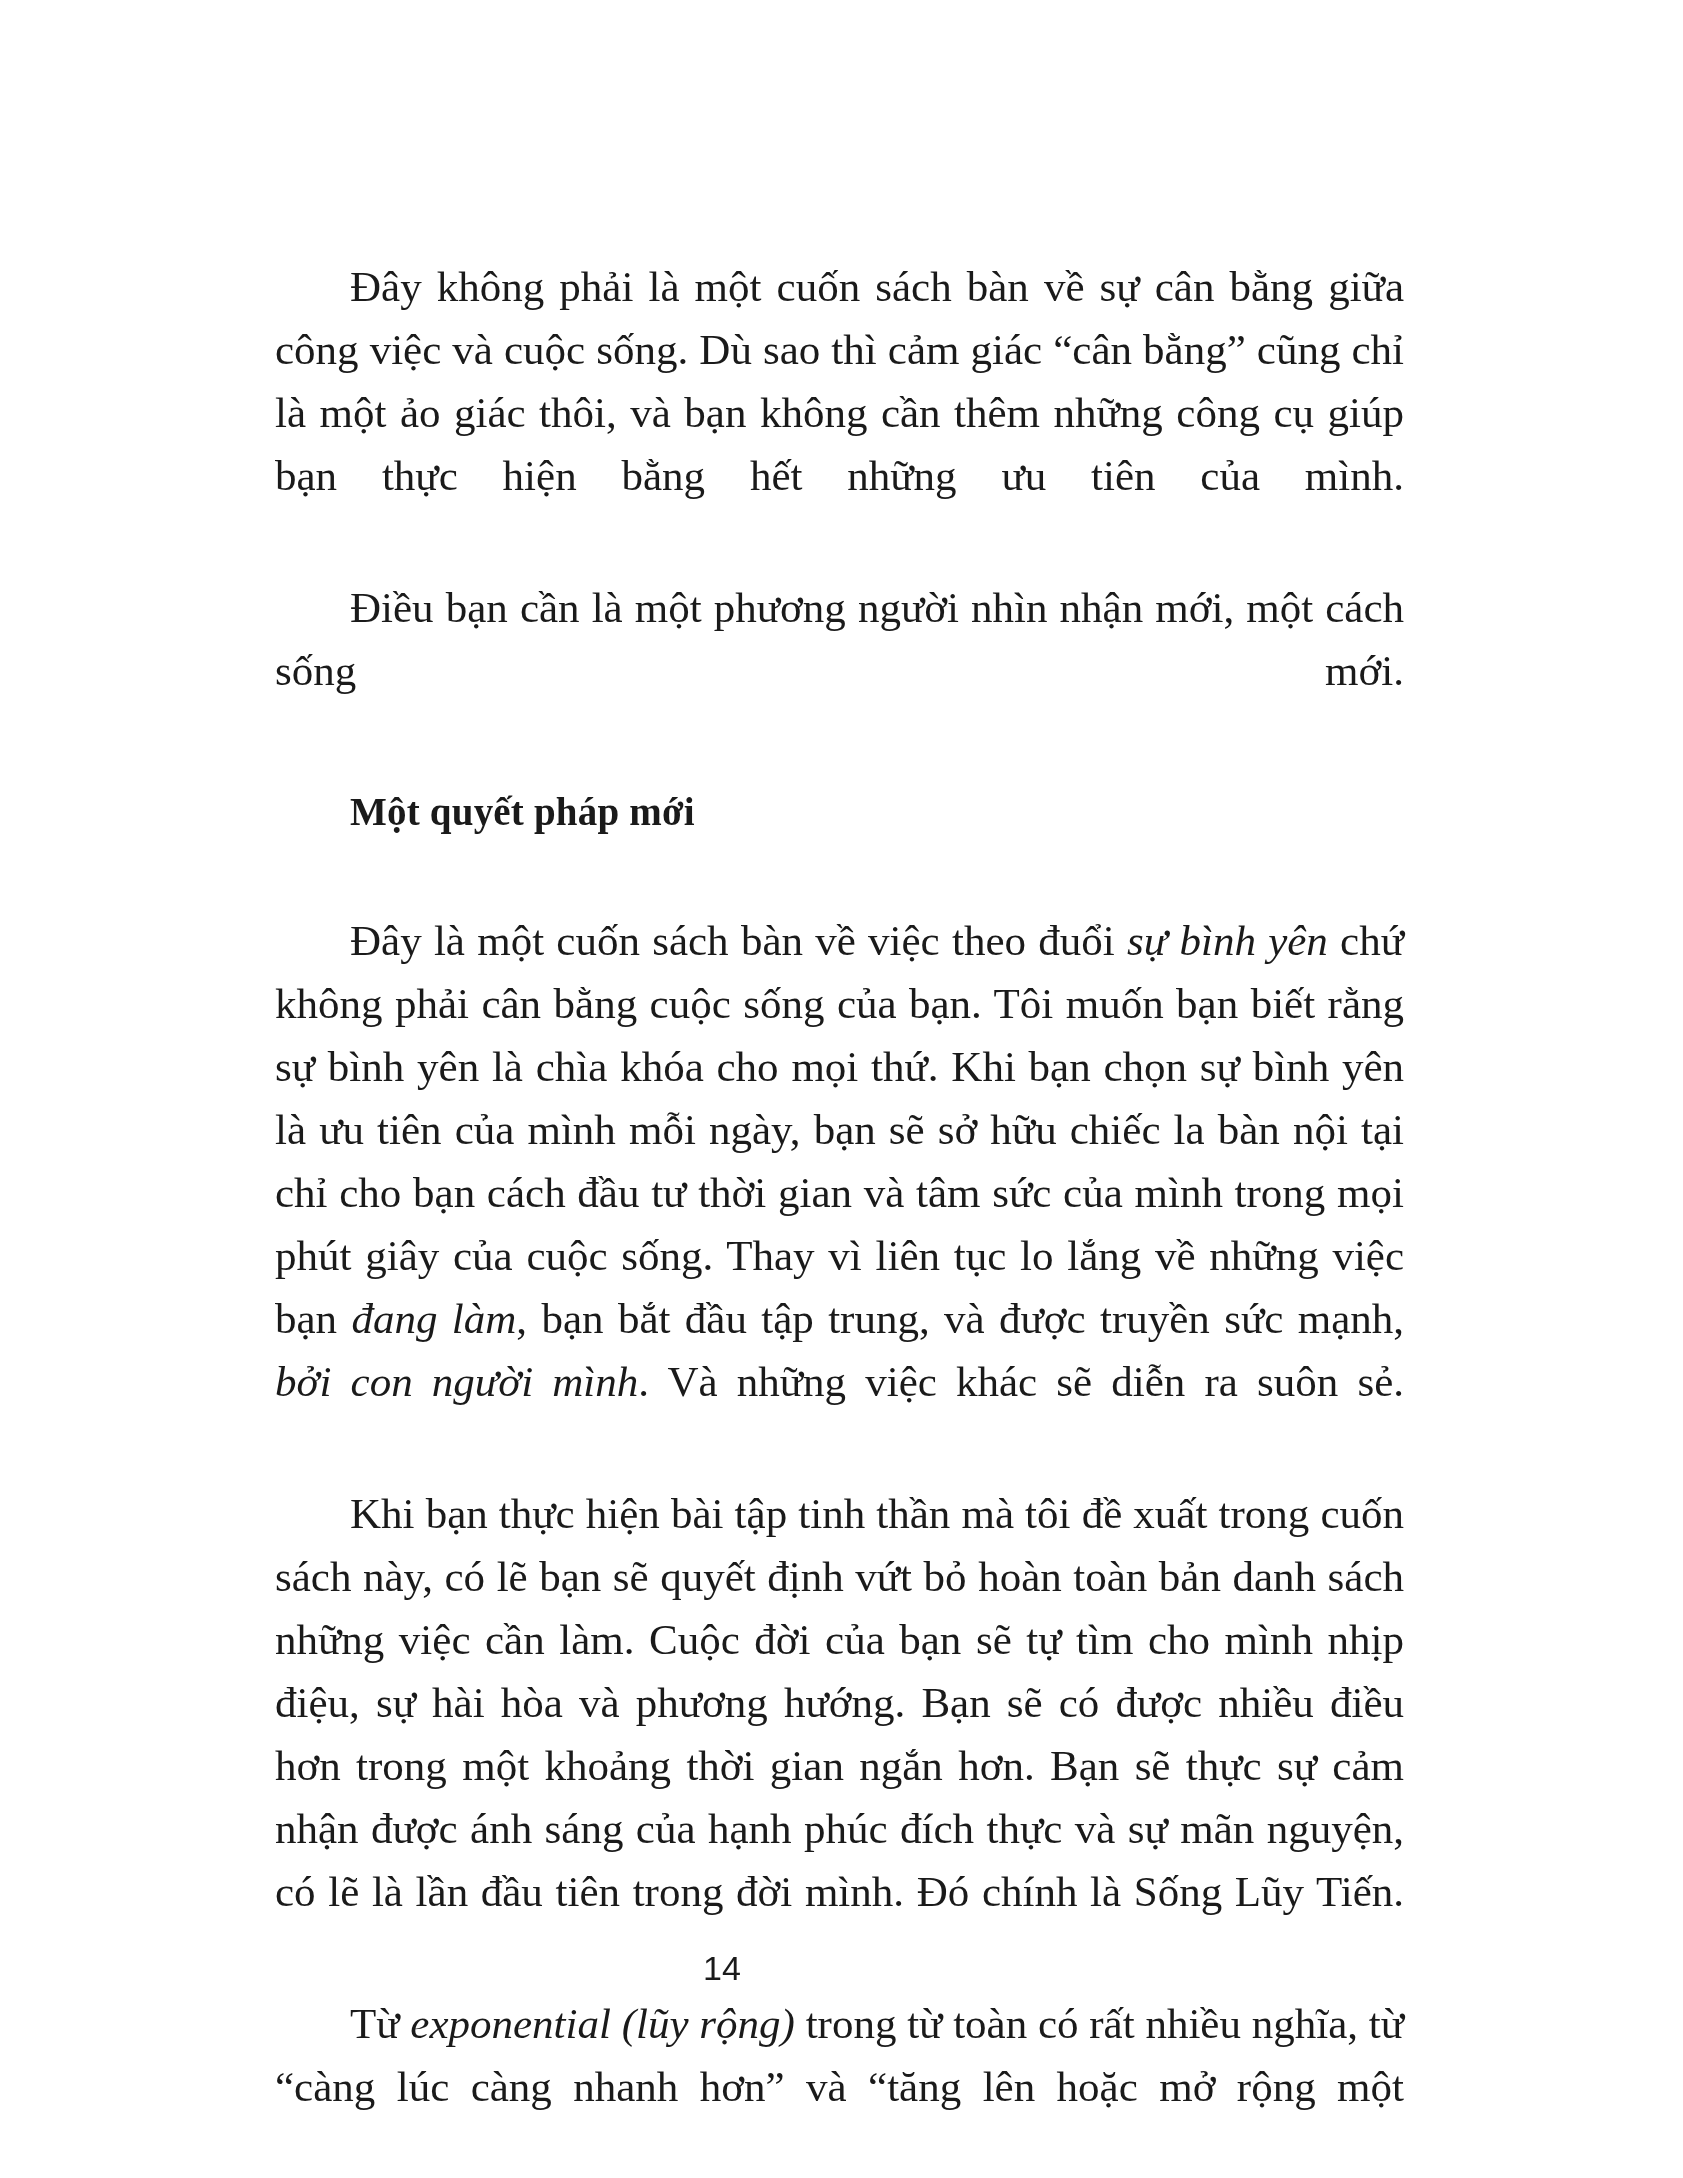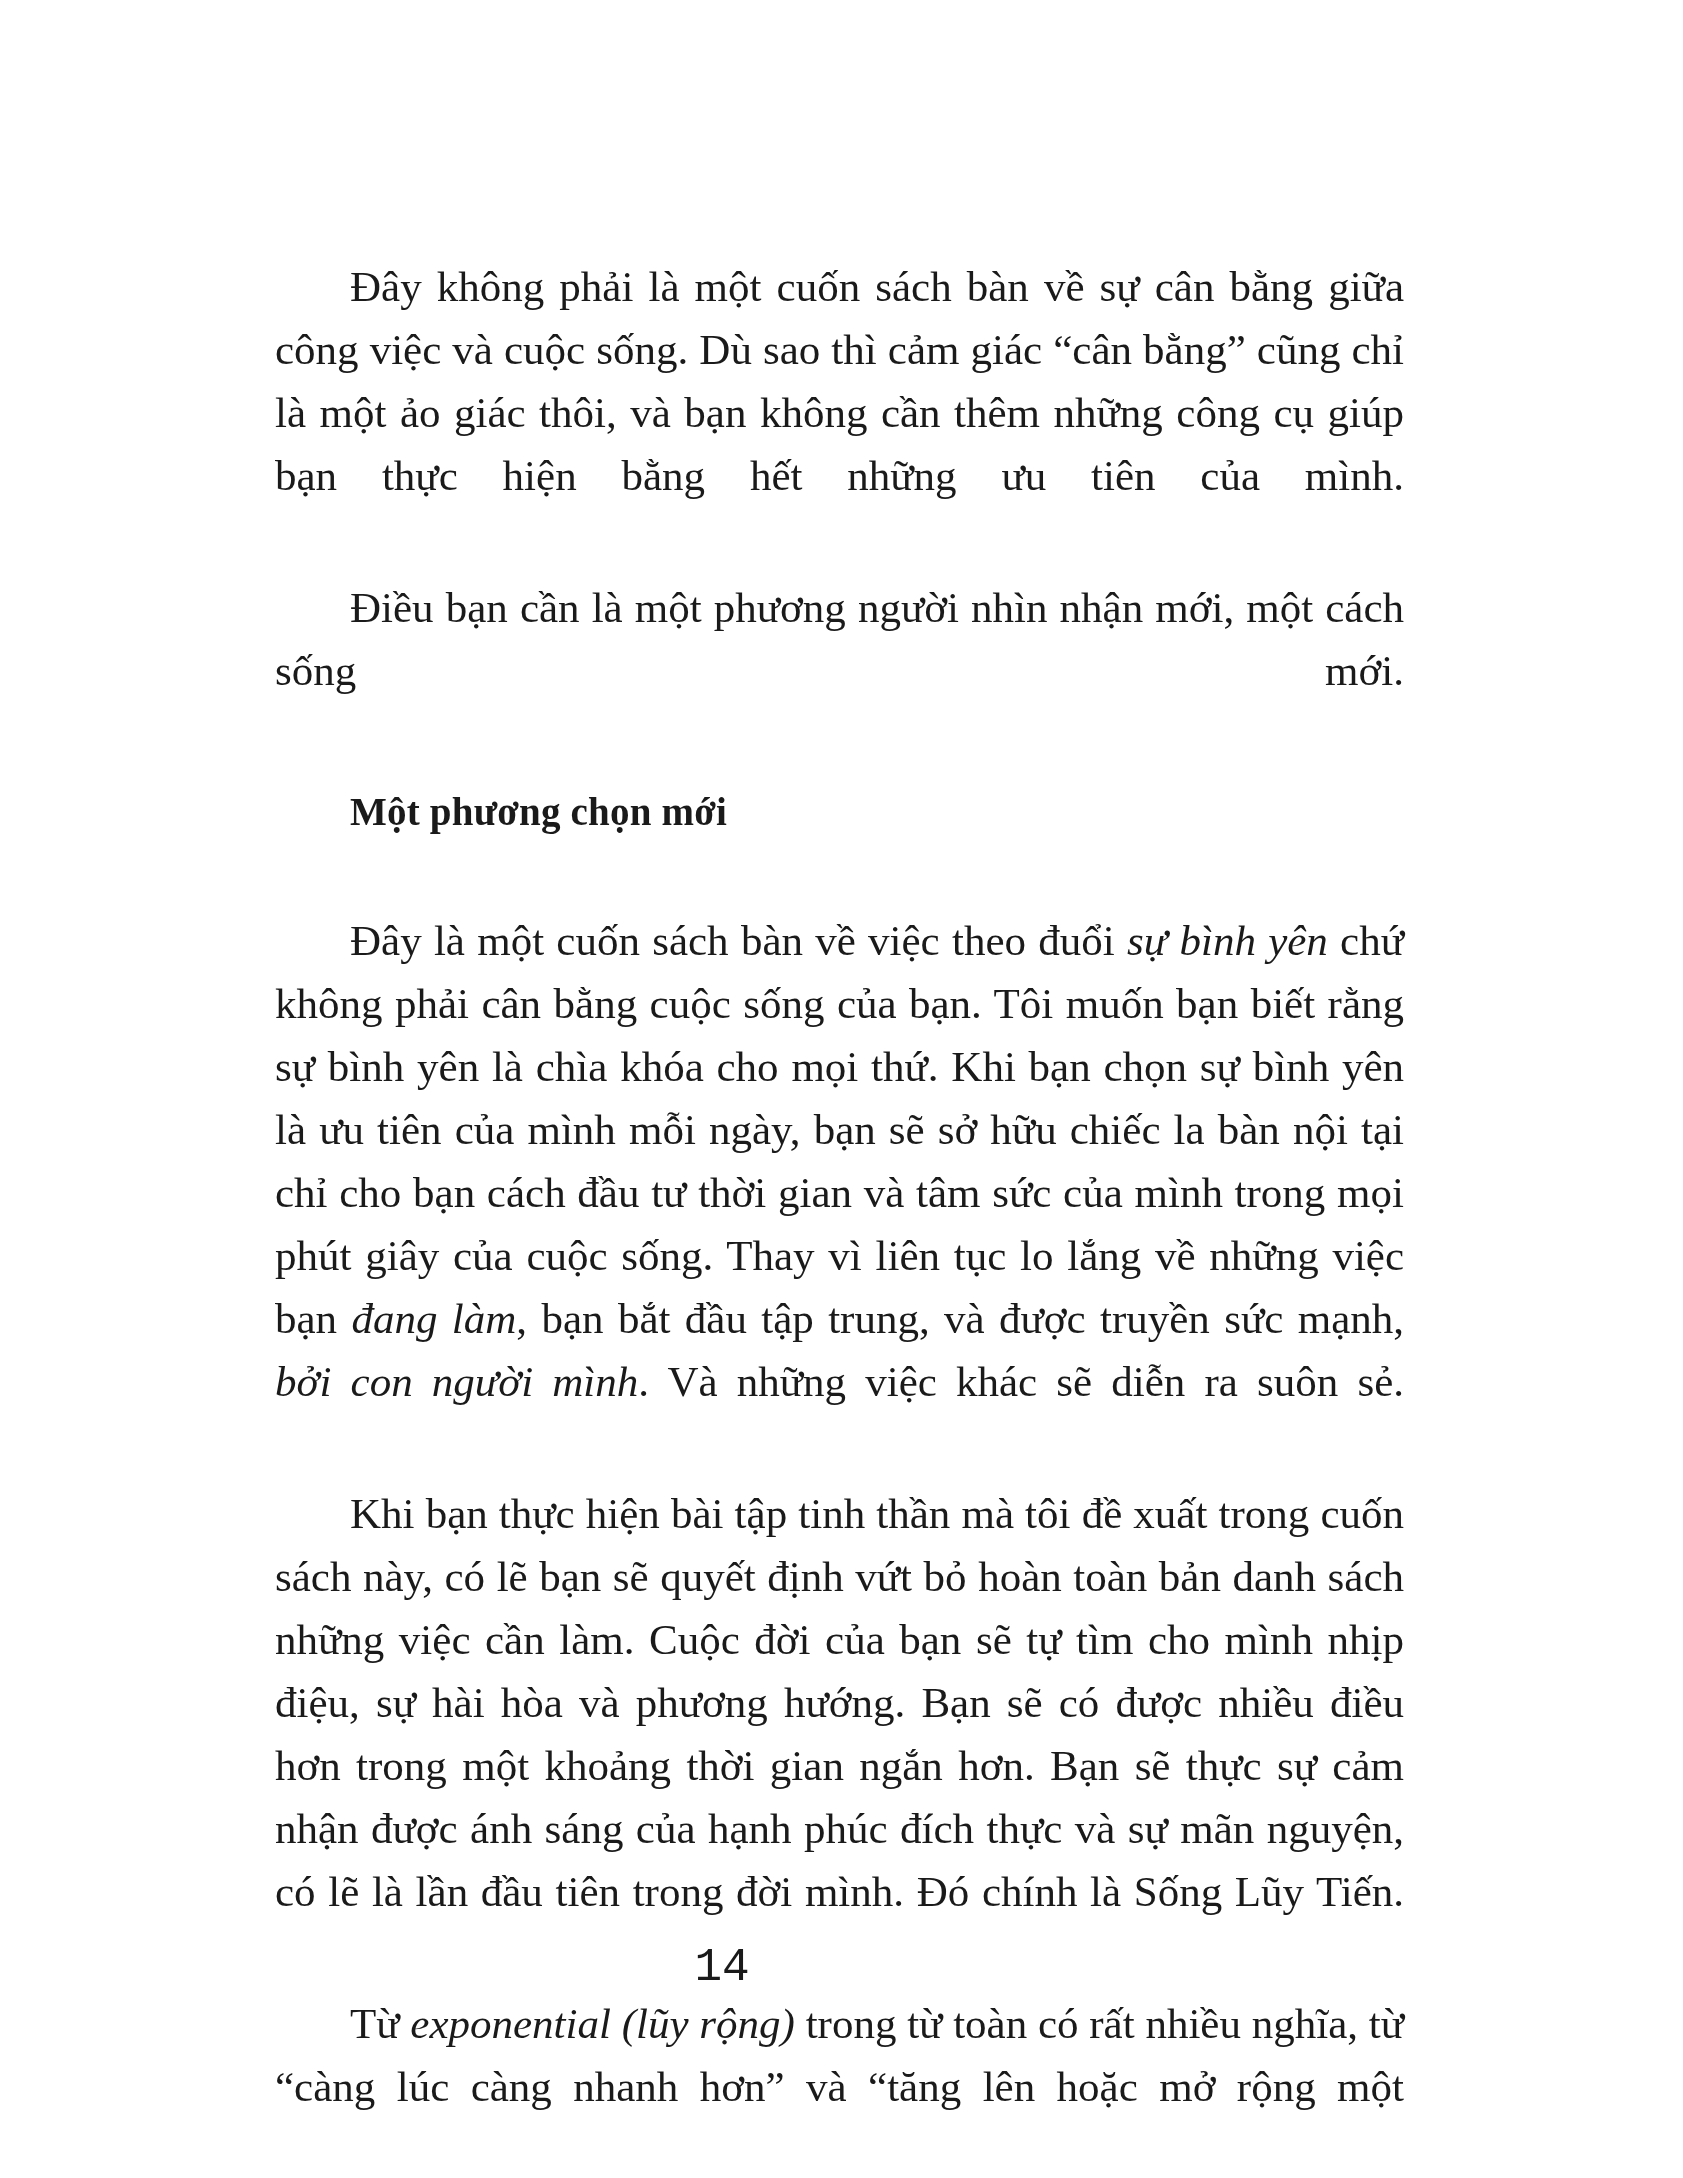--- a/index.html
+++ b/index.html
@@ -48,43 +48,43 @@
   }
   .i {
     font-style: italic;
   }
   .page-number {
     position: absolute;
     left: 0;
     top: 1945px;
     width: 1444px;
     text-align: center;
-    font-size: 46px;
+    font-size: 34px;
     line-height: 46px;
-    font-family: Liberation Mono, monospace;
+    font-family: Liberation Sans, sans-serif;
   }
   
   p.para::after, h2.subhead::after {
     content: "";
     display: inline-block;
     width: 100%;
   }
 </style>
 </head>
 <body>
 
 <div class="page">
 
   <div class="text-column">
 
     <p class="para">Đây không phải là một cuốn sách bàn về sự cân bằng giữa công việc và cuộc sống. Dù sao thì cảm giác “cân bằng” cũng chỉ là một ảo giác thôi, và bạn không cần thêm những công cụ giúp bạn thực hiện bằng hết những ưu tiên của mình.</p>
 
     <p class="para">Điều bạn cần là một phương người nhìn nhận mới, một cách sống mới.</p>
 
-    <h2 class="subhead">Một phương chọn mới</h2>
+    <h2 class="subhead">Một quyết pháp mới</h2>
 
     <p class="para">
       <span>Đây là một cuốn sách bàn về việc theo đuổi </span><span class="i">sự bình yên</span><span> chứ không phải cân bằng cuộc sống của bạn. Tôi muốn bạn biết rằng sự bình yên là chìa khóa cho mọi thứ. Khi bạn chọn sự bình yên là ưu tiên của mình mỗi ngày, bạn sẽ sở hữu chiếc la bàn nội tại chỉ cho bạn cách đầu tư thời gian và tâm sức của mình trong mọi phút giây của cuộc sống. Thay vì liên tục lo lắng về những việc bạn </span><span class="i">đang làm</span><span>, bạn bắt đầu tập trung, và được truyền sức mạnh, </span><span class="i">bởi con người mình</span><span>. Và những việc khác sẽ diễn ra suôn sẻ.</span>
     </p>
 
     <p class="para">Khi bạn thực hiện bài tập tinh thần mà tôi đề xuất trong cuốn sách này, có lẽ bạn sẽ quyết định vứt bỏ hoàn toàn bản danh sách những việc cần làm. Cuộc đời của bạn sẽ tự tìm cho mình nhịp điệu, sự hài hòa và phương hướng. Bạn sẽ có được nhiều điều hơn trong một khoảng thời gian ngắn hơn. Bạn sẽ thực sự cảm nhận được ánh sáng của hạnh phúc đích thực và sự mãn nguyện, có lẽ là lần đầu tiên trong đời mình. Đó chính là Sống Lũy Tiến.</p>
 
     <p class="para">
       <span>Từ </span><span class="i">exponential (lũy rộng)</span><span> trong từ toàn có rất nhiều nghĩa, từ “càng lúc càng nhanh hơn” và “tăng lên hoặc mở rộng một</span>
     </p>

